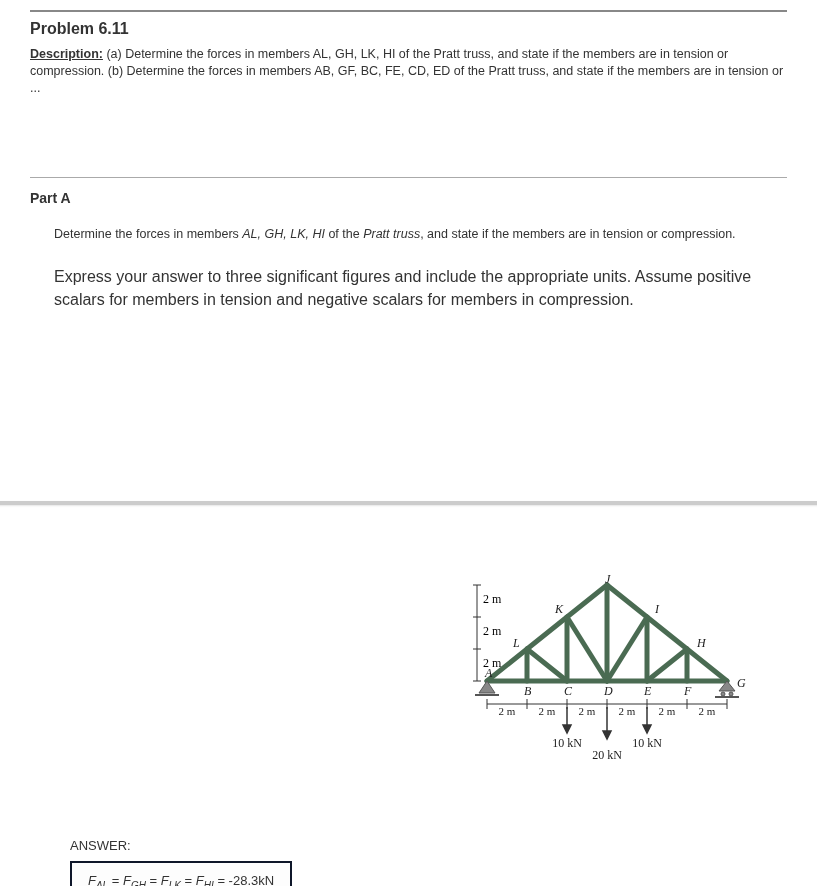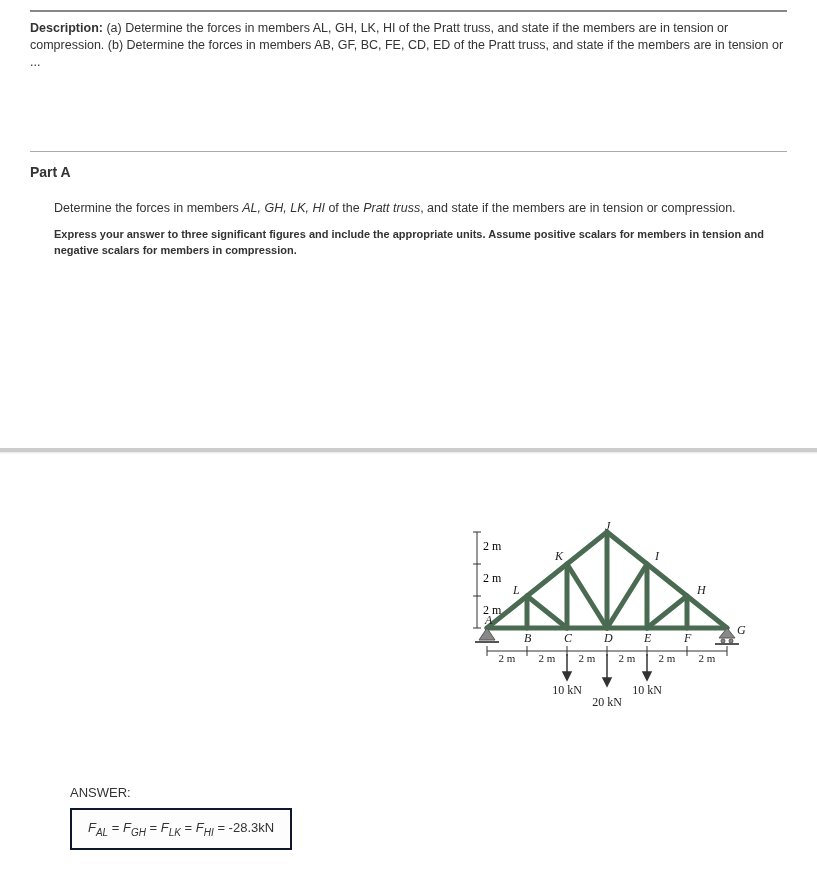--- a/index.html
+++ b/index.html
@@ -23,42 +23,42 @@
       font-weight: bold;
       color: #333;
       margin-bottom: 8px;
     }
     .description {
       font-size: 12.5px;
       line-height: 1.35;
       color: #333;
       margin-bottom: 80px;
     }
-    .desc-label { font-weight: bold; }
+    .desc-label { font-weight: bold; text-decoration: underline; }
     .mid-rule {
       border-top: 1px solid #aaa;
       margin-bottom: 12px;
     }
     .part-title {
       font-size: 14px;
       font-weight: bold;
       margin-bottom: 20px;
     }
     .part-body {
       margin-left: 24px;
     }
     .instr {
       font-size: 12.5px;
       line-height: 1.4;
-      margin-bottom: 10px;
+      margin-bottom: 23px;
     }
     .instr .italic { font-style: italic; }
     .instr-bold {
-      font-weight: bold;
-      font-size: 11px;
+      font-weight: normal;
+      font-size: 16px;
       line-height: 1.4;
     }
     .spacer-large { height: 170px; }
     .thick-divider {
       border-top: 4px solid #ccc;
       margin-left: -30px;
       margin-right: -30px;
       box-shadow: 0 1px 2px rgba(0,0,0,0.1);
     }
     .figure-area {
@@ -88,20 +88,21 @@
     .answer-box .sub { font-style: italic; font-size: 10px; vertical-align: sub; }
     .answer-box .ital { font-style: italic; }
     svg text { font-family: 'Times New Roman', serif; }
   </style>
 </head>
 <body>
 
 <div class="container">
   <div class="top-rule"></div>
 
+  <div class="problem-title">Problem 6.11</div>
   <div class="description">
     <span class="desc-label">Description:</span><span> (a) Determine the forces in members AL, GH, LK, HI of the Pratt truss, and state if the members are in tension or compression. (b) Determine the forces in members AB, GF, BC, FE, CD, ED of the Pratt truss, and state if the members are in tension or ...</span>
   </div>
 
   <div class="mid-rule"></div>
 
   <div class="part-title">Part A</div>
   <div class="part-body">
     <div class="instr">
       <span>Determine the forces in members </span><span class="italic">AL, GH, LK, HI</span><span> of the </span><span class="italic">Pratt truss</span><span>, and state if the members are in tension or compression.</span>

